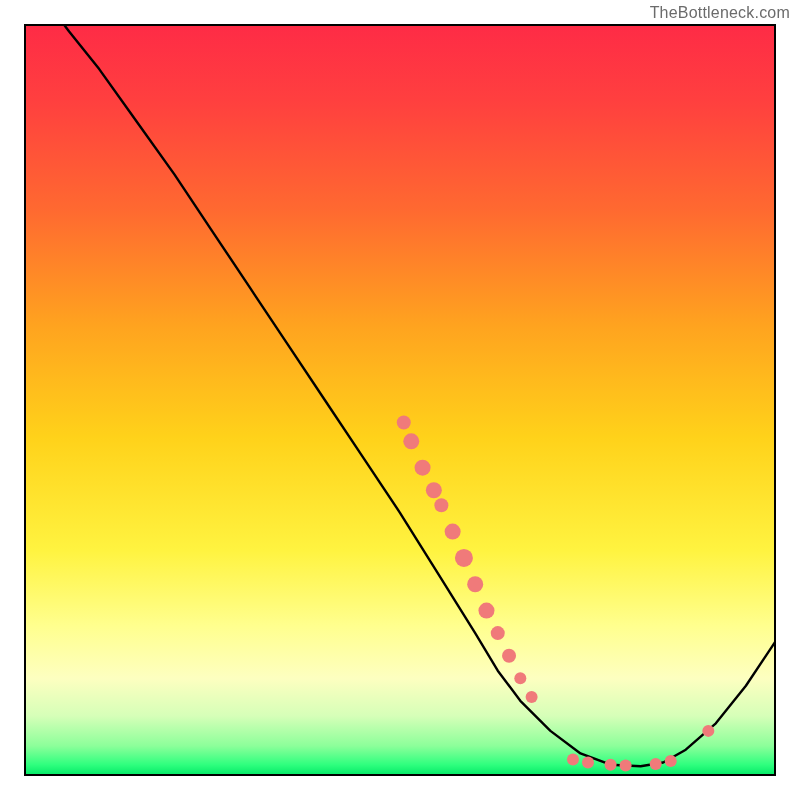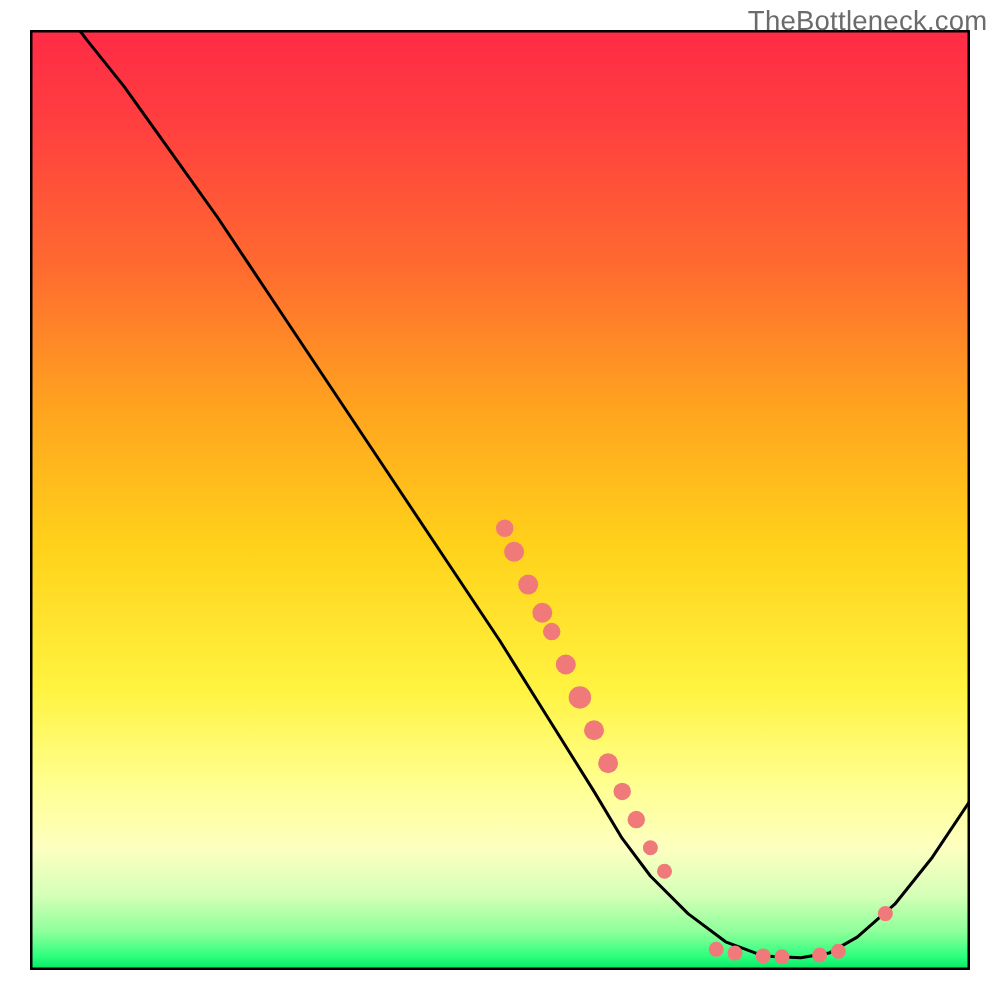--- a/index.html
+++ b/index.html
@@ -14,21 +14,21 @@
   .chart-container {
     position: relative;
     width: 800px;
     height: 800px;
   }
   .watermark {
     position: absolute;
     top: 4px;
     right: 10px;
     color: #6b6b6b;
-    font-size: 22px;
+    font-size: 16px;
     font-weight: 400;
     letter-spacing: 0.2px;
     z-index: 5;
   }
   .plot-area {
     position: absolute;
     left: 24px;
     top: 24px;
     width: 752px;
     height: 752px;

